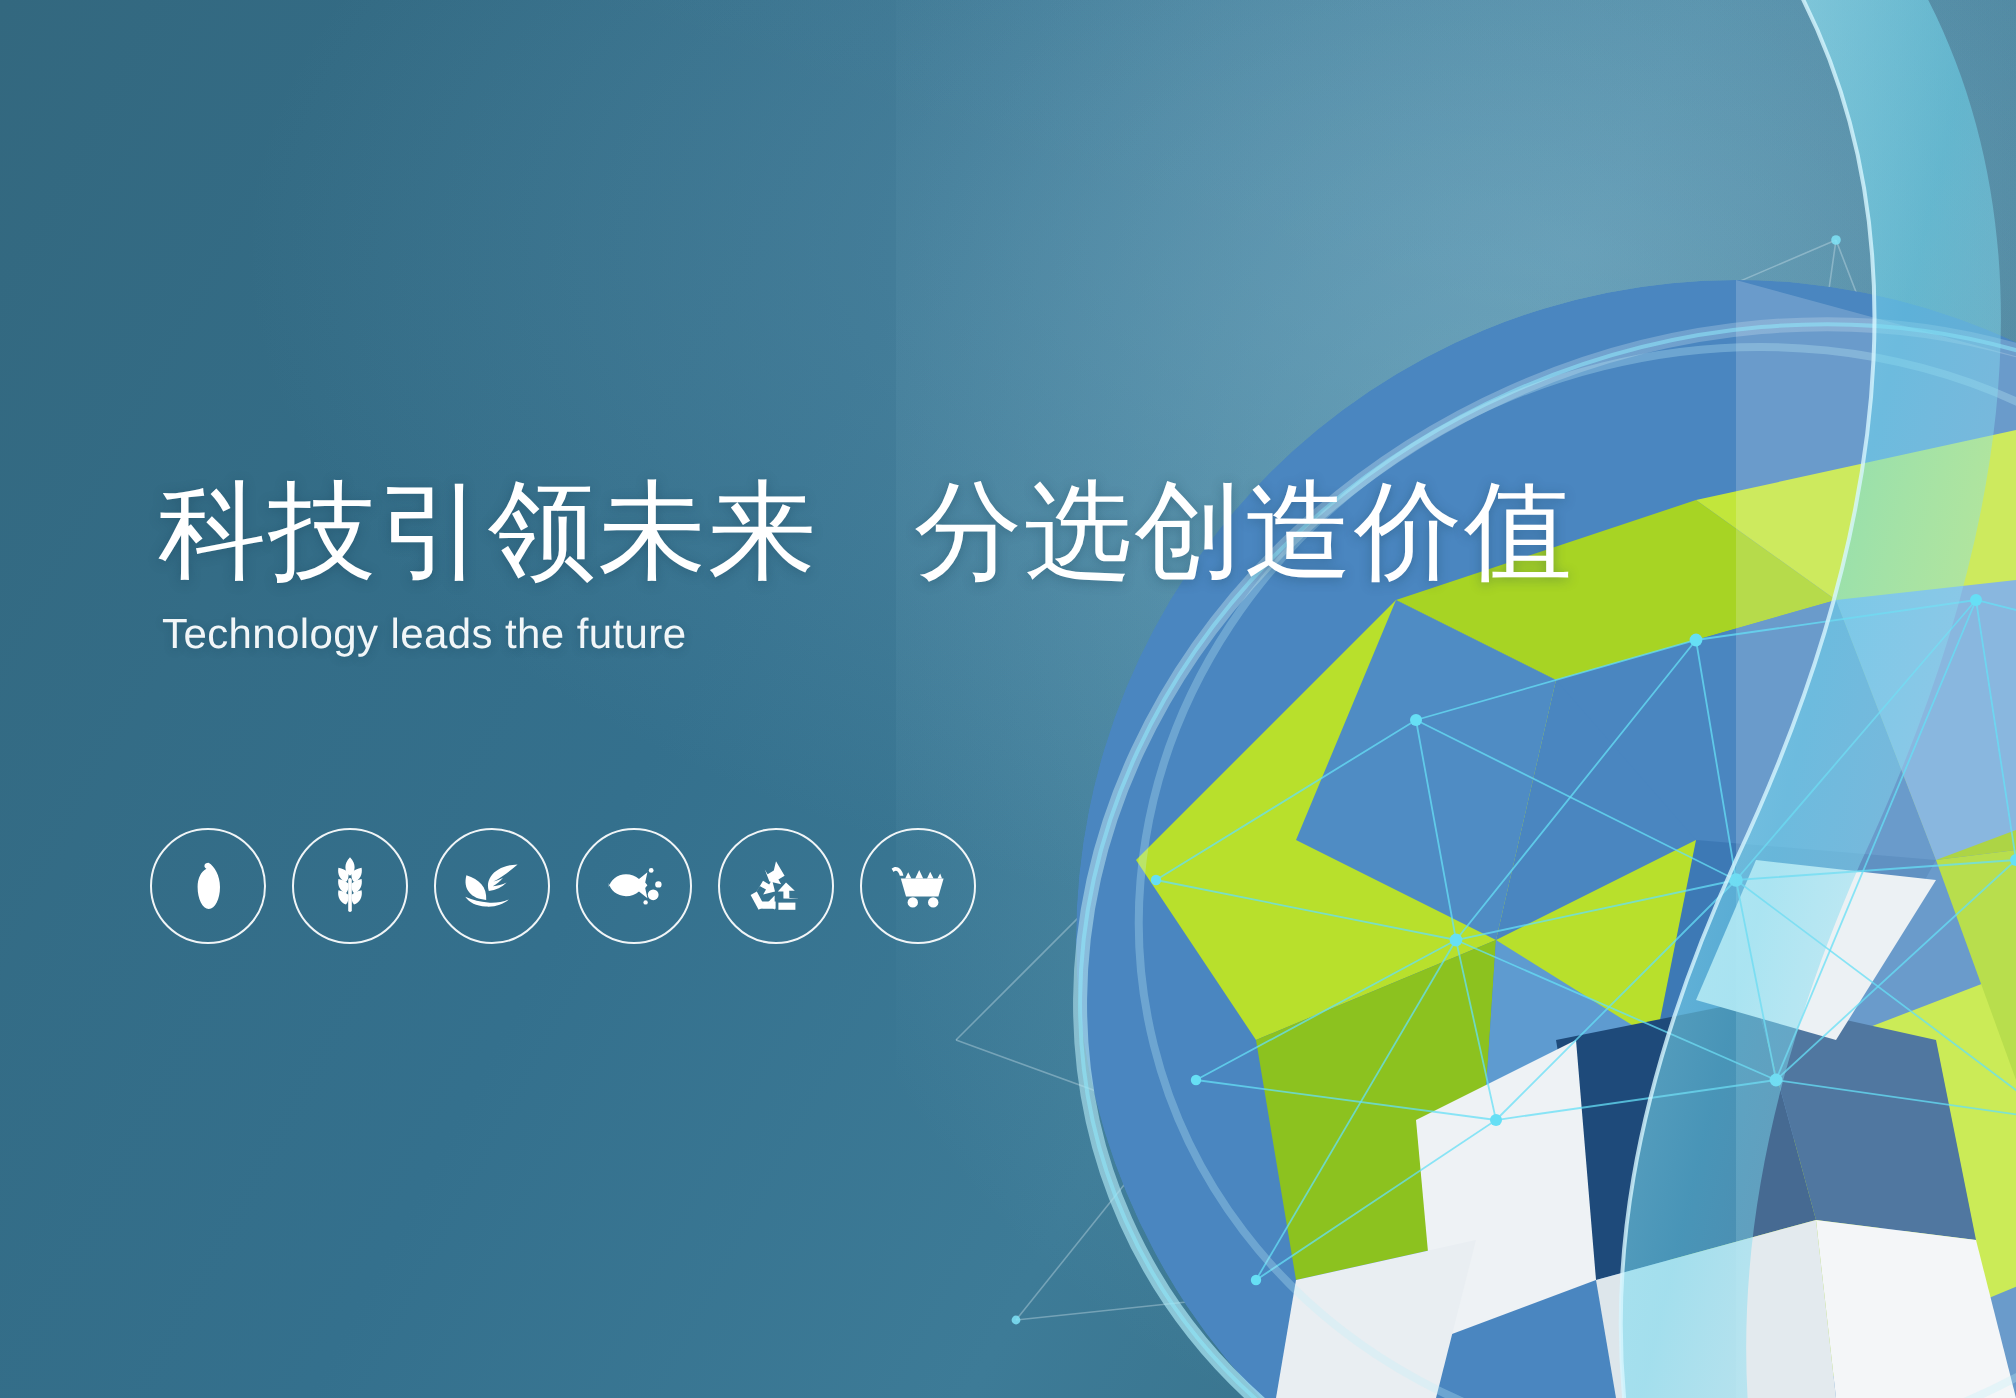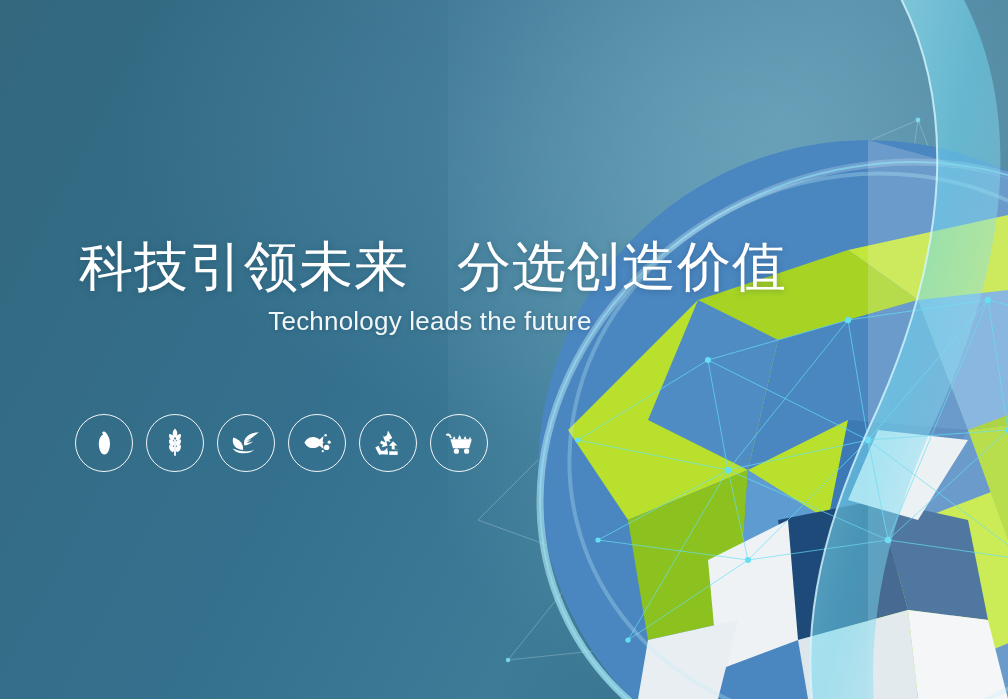--- a/index.html
+++ b/index.html
@@ -5,21 +5,20 @@
   html,body{margin:0;padding:0;background:#2f6a86;}
   body{
     width:1008px;height:699px;overflow:hidden;position:relative;
     font-family:"Liberation Sans","DejaVu Sans",sans-serif;
   }
   #banner{
     position:absolute;inset:0;width:1008px;height:699px;overflow:hidden;
     background:
       radial-gradient(120% 90% at 78% 18%, rgba(120,170,195,0.45) 0%, rgba(120,170,195,0.0) 55%),
       linear-gradient(118deg,#33687f 0%, #34708d 38%, #3d7b97 62%, #33697f 100%);
-    text-align: center;
   }
   
   #sheen{
     position:absolute;left:-5%;top:-30%;width:120%;height:120%;
     background:linear-gradient(200deg, rgba(190,225,240,0.10) 0%, rgba(190,225,240,0.0) 42%);
     pointer-events:none;
   }
   #art{position:absolute;right:0;top:0;width:560px;height:699px;}
   #art svg{display:block;width:100%;height:100%;}
 
@@ -30,21 +29,21 @@
     font-size:54px;
     line-height:1.04;
     font-weight:400;
     letter-spacing:1px;
     white-space:pre;
     text-shadow:0 1px 6px rgba(20,60,80,0.35);
     margin:0;
   }
   .subline{
     color:#f1f6f8;
-    font-size:26px;
+    font-size:21px;
     line-height:1.16;
     font-weight:400;
     margin:12px 0 0 2px;
     letter-spacing:0.2px;
     text-shadow:0 1px 4px rgba(20,60,80,0.30);
   }
   .subline span{display:block;}
 
   
   #icon-row{

